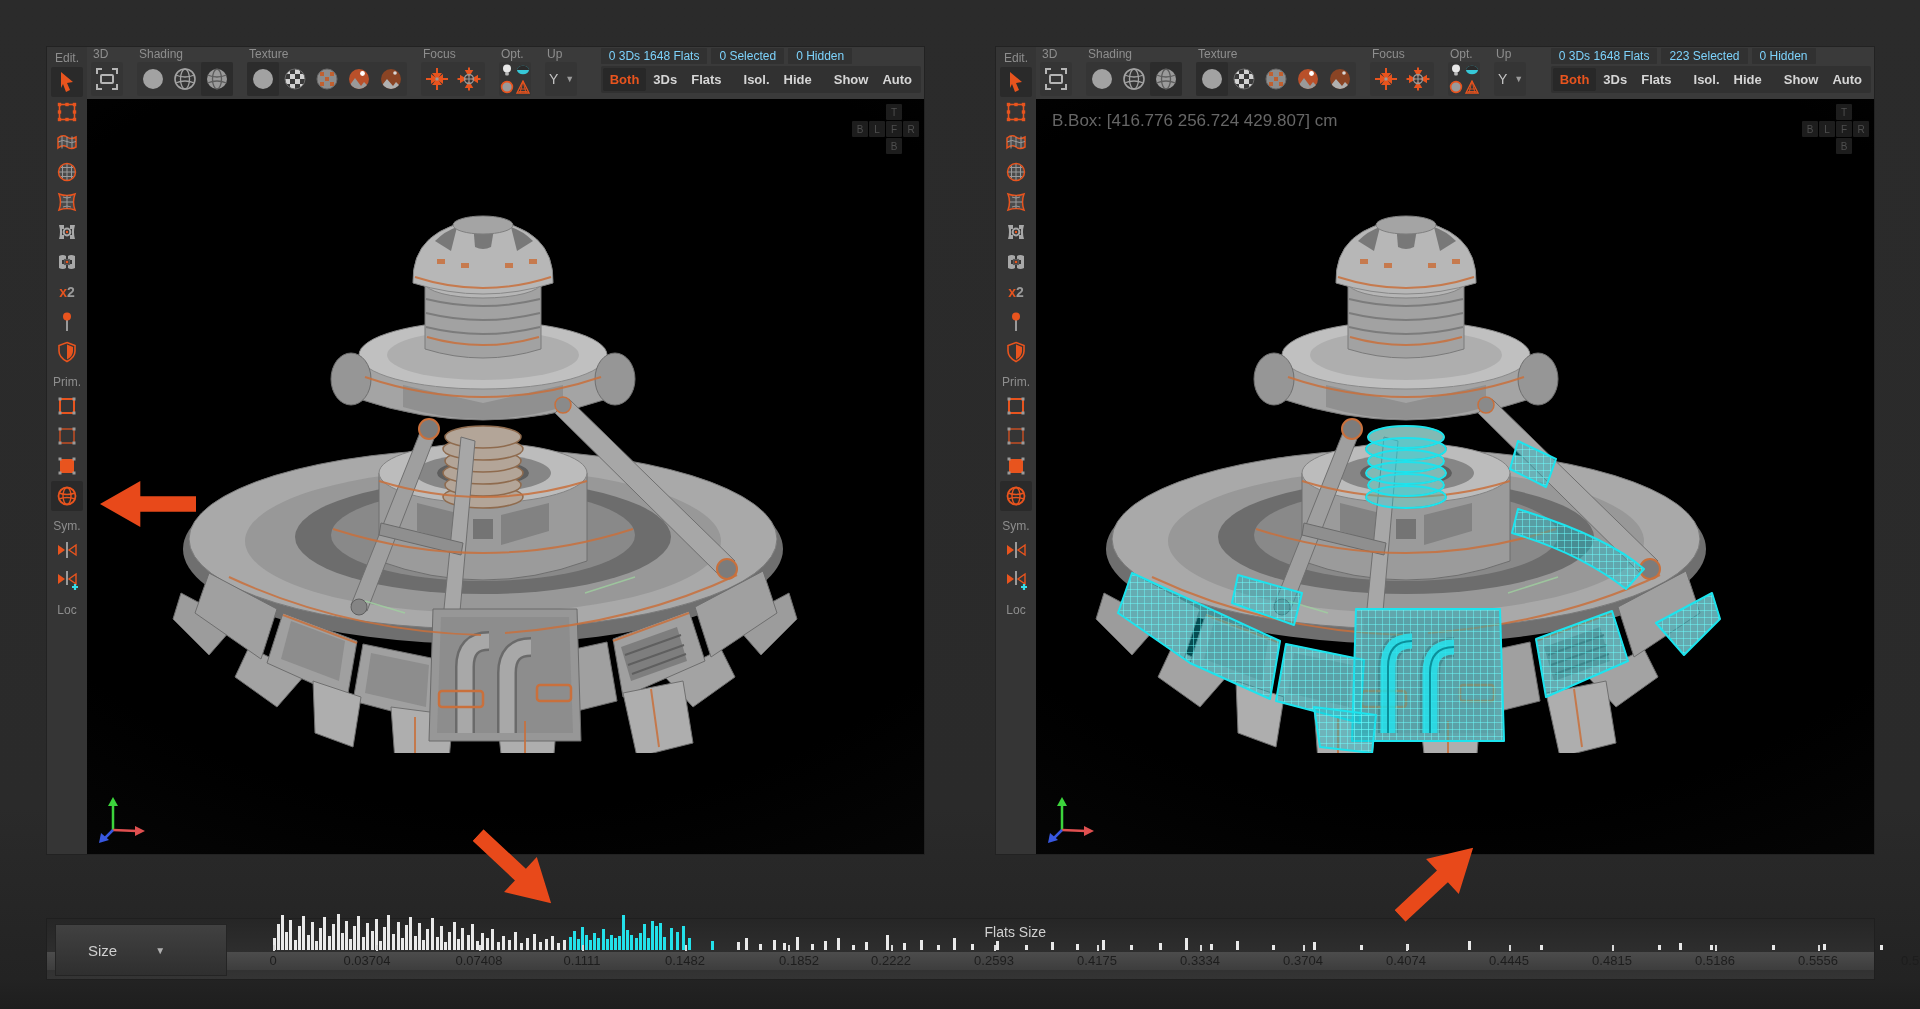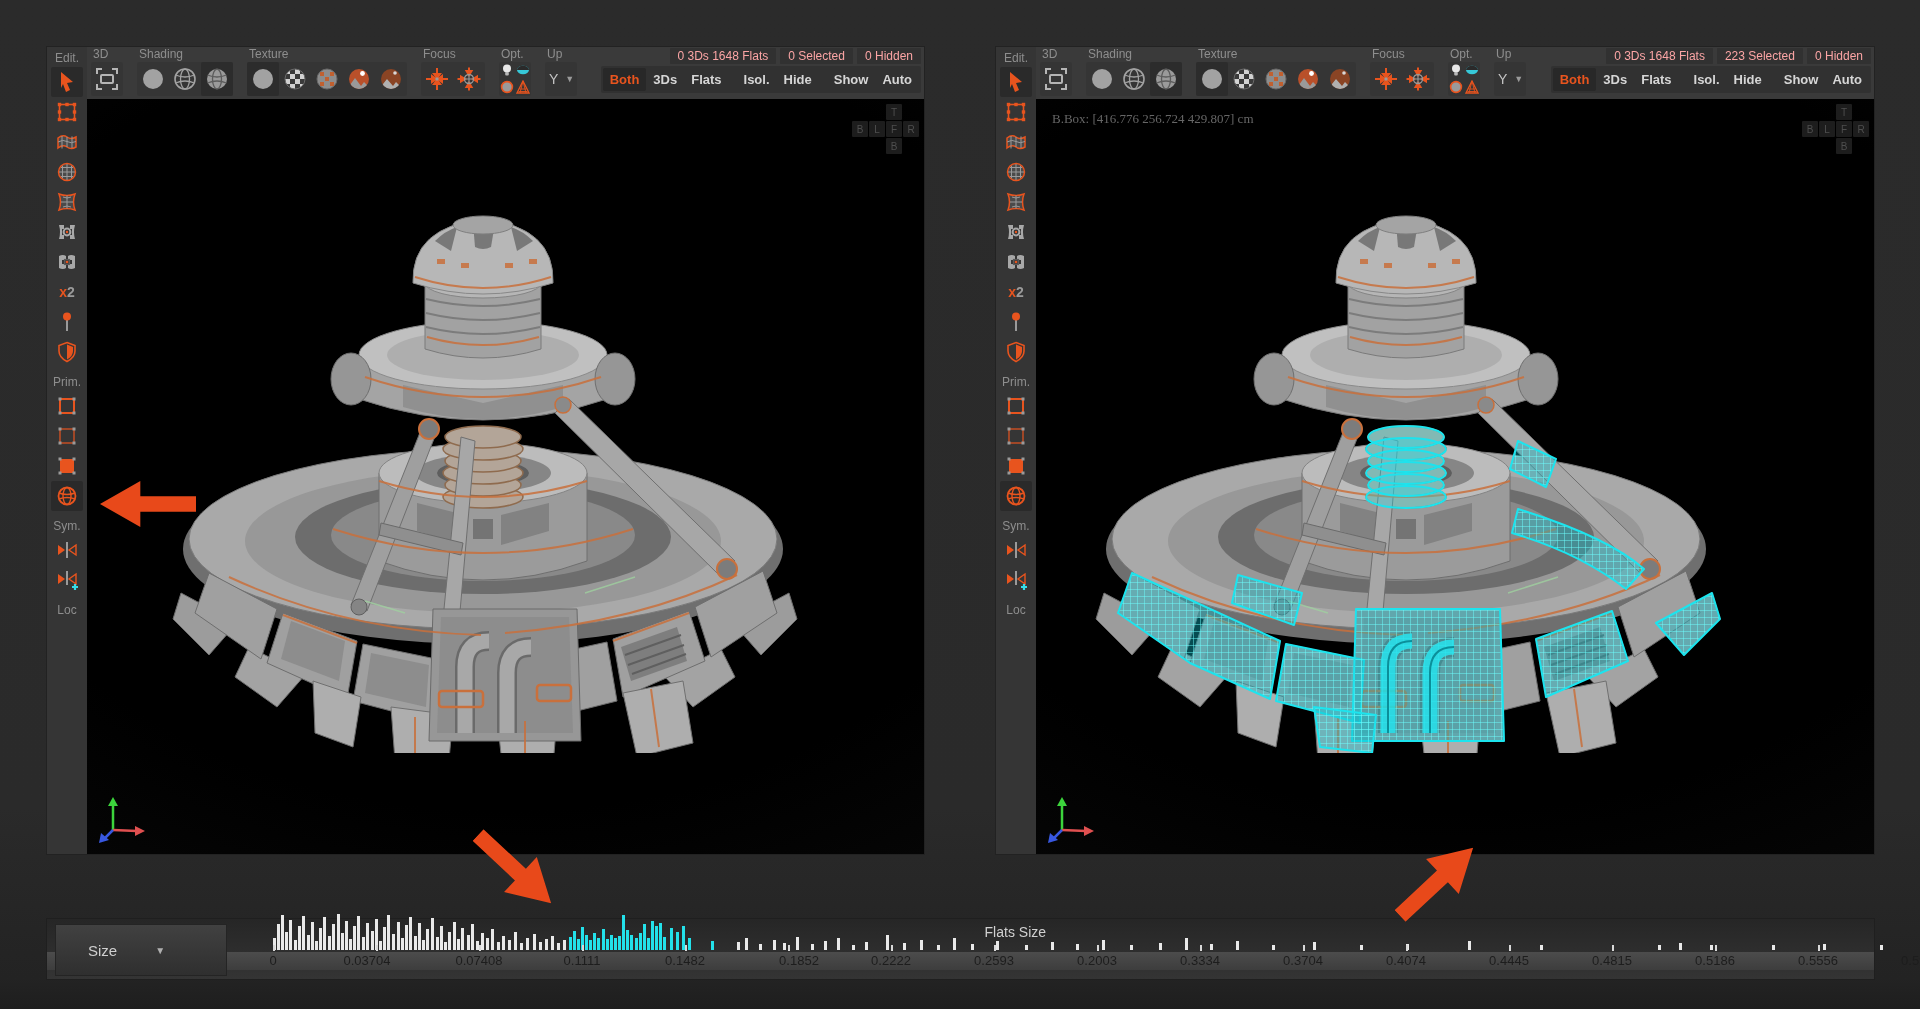--- a/index.html
+++ b/index.html
@@ -23,29 +23,29 @@
   .tb-icons{display:flex;align-items:center;background:rgba(0,0,0,.07);border-radius:2px;}
   .tb-tile{width:32px;height:34px;display:flex;align-items:center;justify-content:center;}
   .tb-tile.pressed{background:#2c2c2c;border-radius:2px;}
   .tic{width:26px;height:26px;display:block;}
   .opt-grid{display:grid;grid-template-columns:16px 16px;grid-template-rows:17px 17px;}
   .opt-grid svg{width:14px;height:14px;margin:1px;}
   .upbox{display:flex;align-items:center;height:34px;}
   .up-axis{font-size:14px;color:#c4c4c4;padding:0 4px;}
   .up-caret{font-size:9px;color:#9a9a9a;padding:0 3px;}
   .stats{position:absolute;right:3px;top:1px;text-align:right;}
-  .stats-row1{font-size:12px;color:#fca5a5;display:flex;justify-content:flex-end;gap:4px;margin-bottom:2px;}
+  .stats-row1{font-size:12px;color:#7dd3fc;display:flex;gap:4px;margin-bottom:2px;}
   .stats-row1 span{background:#313131;padding:1px 8px;border-radius:1px;}
   .btnrow{display:flex;justify-content:flex-end;background:#313131;padding:2px 2px;border-radius:2px;}
   .vbtn{font-size:13px;font-weight:bold;color:#d6d6d6;padding:4px 7px;border-radius:2px;cursor:pointer;}
   .vbtn.active{color:#e8541e;background:#282828;}
   .vbtn.gap{margin-left:8px;}
   .vp{position:absolute;left:40px;top:52px;right:0;bottom:0;overflow:hidden;
     background:radial-gradient(120% 95% at 50% 42%,#000 55%,#060606 78%,#151515 100%);}
-  .bbox{position:absolute;left:16px;top:12px;font-size:13px;color:#666;font-family:Liberation Serif, serif;}
+  .bbox{position:absolute;left:16px;top:12px;font-size:17px;color:#666;}
   .model{position:absolute;}
   
   .vcube{position:absolute;top:5px;right:5px;display:grid;grid-template-columns:repeat(4,16px);grid-template-rows:repeat(3,16px);gap:1px;}
   .vc{background:#1d1d1d;color:#4e4e4e;font-size:10px;display:flex;align-items:center;justify-content:center;border-radius:1px;}
   .vc.empty{background:transparent;}
   .gizmo{position:absolute;left:12px;bottom:10px;width:48px;height:48px;}
   
   .bottombar{position:absolute;left:46px;right:45px;top:918px;height:62px;
     background:linear-gradient(180deg,#262626,#343434);border:1px solid #1f1f1f;box-sizing:border-box;}
   .histband{position:absolute;left:0;right:0;top:33px;height:18px;
@@ -1040,21 +1040,21 @@
         <div class="htick" style="left: 535px;">0.1111</div>
         <div class="htickmark" style="left: 638px;"></div>
         <div class="htick" style="left: 638px;">0.1482</div>
         <div class="htickmark" style="left: 741px;"></div>
         <div class="htick" style="left: 752px;">0.1852</div>
         <div class="htickmark" style="left: 844px;"></div>
         <div class="htick" style="left: 844px;">0.2222</div>
         <div class="htickmark" style="left: 947px;"></div>
         <div class="htick" style="left: 947px; text-align: center;">0.2593</div>
         <div class="htickmark" style="left: 1050px;"></div>
-        <div class="htick" style="left: 1050px;">0.2003</div>
+        <div class="htick" style="left: 1050px;">0.4175</div>
         <div class="htickmark" style="left: 1153px;"></div>
         <div class="htick" style="left: 1153px;">0.3334</div>
         <div class="htickmark" style="left: 1256px;"></div>
         <div class="htick" style="left: 1256px;">0.3704</div>
         <div class="htickmark" style="left: 1359px;"></div>
         <div class="htick" style="left: 1359px;">0.4074</div>
         <div class="htickmark" style="left: 1462px;"></div>
         <div class="htick" style="left: 1462px;">0.4445</div>
         <div class="htickmark" style="left: 1565px;"></div>
         <div class="htick" style="left: 1565px;">0.4815</div>

